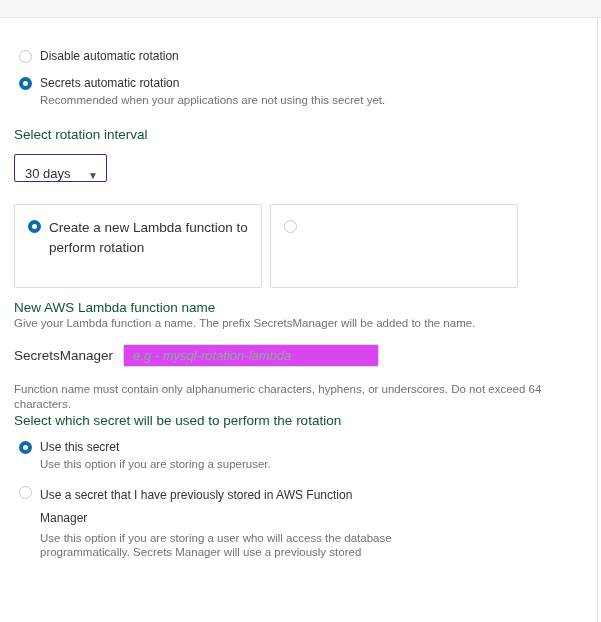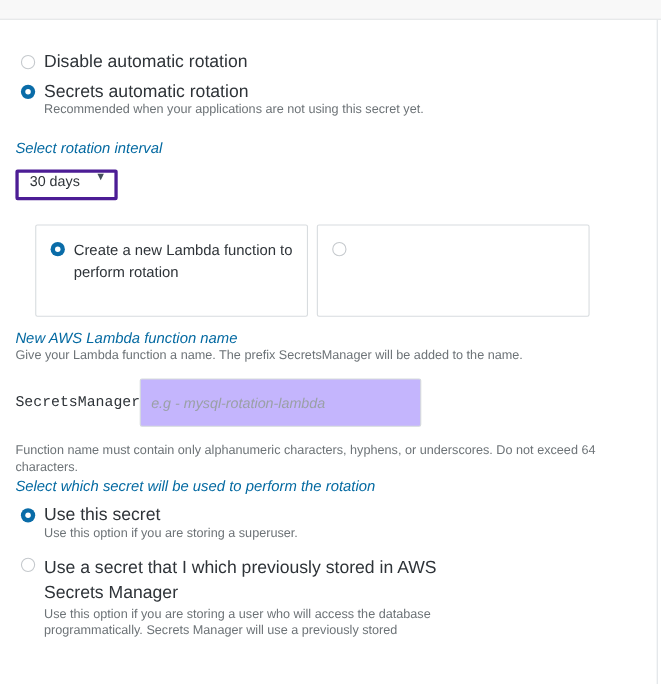--- a/index.html
+++ b/index.html
@@ -55,76 +55,74 @@
   .radio.checked::after {
     content: "";
     position: absolute;
     left: 4px; top: 4px;
     width: 5px; height: 5px;
     border-radius: 50%;
     background: #ffffff;
   }
   .radio-label {
     display: block;
-    font-size: 16px;
+    font-size: 12px;
     color: #2e3338;
     line-height: 17px;
   }
   .radio-desc {
     display: block;
     font-size: 11.5px;
     color: #6d7377;
     line-height: 14.5px;
     margin-top: 1px;
   }
 
   
   .section-title {
     font-size: 13.5px;
-    color: #0369a1;
+    color: #14532d;
     line-height: 17px;
-    font-style: italic;
   }
   .section-sub {
     font-size: 11.5px;
     color: #6d7377;
     line-height: 14.5px;
   }
   .hint {
     font-size: 11.5px;
     color: #6d7377;
     line-height: 14.5px;
   }
 
   
   .select-box {
     display: inline-flex;
-    align-items: flex-start;
+    align-items: flex-end;
     justify-content: space-between;
     height: 28px;
     min-width: 93px;
     padding: 0 8px 0 10px;
-    border: 3px solid #4c1d95;
+    border: 1px solid #4c1d95;
     border-radius: 2px;
     background: #ffffff;
     font-size: 13px;
     color: #2e3338;
   }
   .select-caret {
     margin-left: 14px;
     font-size: 10px;
     color: #44505b;
     line-height: 1;
   }
 
   
   .tile-row {
     display: flex;
     gap: 8px;
-    margin-left: 18px;
   }
   .tile {
     position: relative;
     width: 248px;
     height: 84px;
     border: 1px solid #d8dcdf;
     border-radius: 2px;
     background: #ffffff;
     padding: 13px 12px 0 34px;
   }
@@ -136,28 +134,28 @@
   }
 
   
   .input-row {
     display: flex;
     align-items: center;
   }
   .input-prefix {
     font-size: 13.5px;
     color: #2e3338;
-    font-family: Liberation Mono, monospace;
+    margin-right: 10px;
   }
   .text-input {
     width: 256px;
-    height: 44px;
+    height: 23px;
     border: 1px solid #d5dbdb;
     border-radius: 2px;
-    background: #c4b5fd;
+    background: #d946ef;
     padding: 0 9px;
     font-family: "Liberation Sans", sans-serif;
     font-size: 13px;
     color: #2e3338;
   }
   .text-input::placeholder {
     color: #9aa0a6;
     font-style: italic;
   }
 </style>
@@ -240,17 +238,17 @@
   <div class="radio-row">
     <span class="radio checked"></span>
     <span class="radio-label">Use this secret</span>
     <span class="radio-desc">Use this option if you are storing a superuser.</span>
   </div>
 
   <div style="height:12px"></div>
 
   <div class="radio-row" style="padding-right:180px">
     <span class="radio"></span>
-    <span class="radio-label" style="line-height:23px">Use a secret that I which previously stored in AWS Secrets Manager</span>
+    <span class="radio-label" style="line-height:23px">Use a secret that I have previously stored in AWS Function Manager</span>
     <span class="radio-desc">Use this option if you are storing a user who will access the database programmatically. Secrets Manager will use a previously stored</span>
   </div>
 
 </div>
 
 </body></html>

